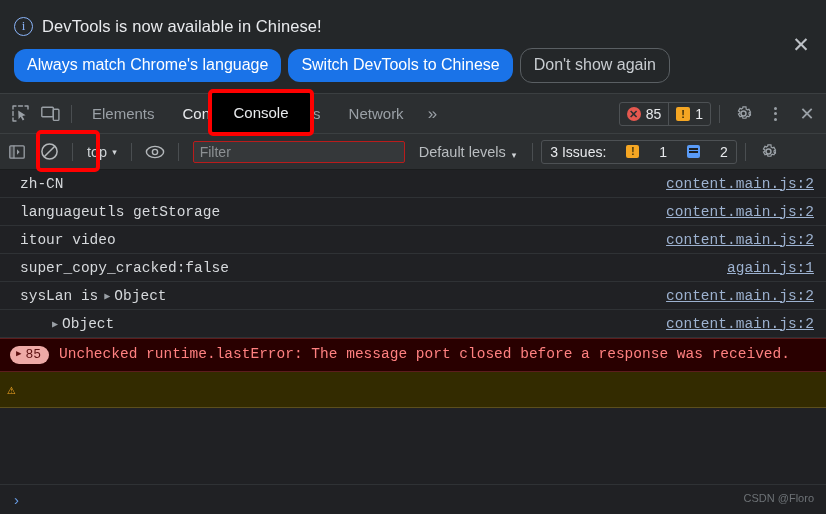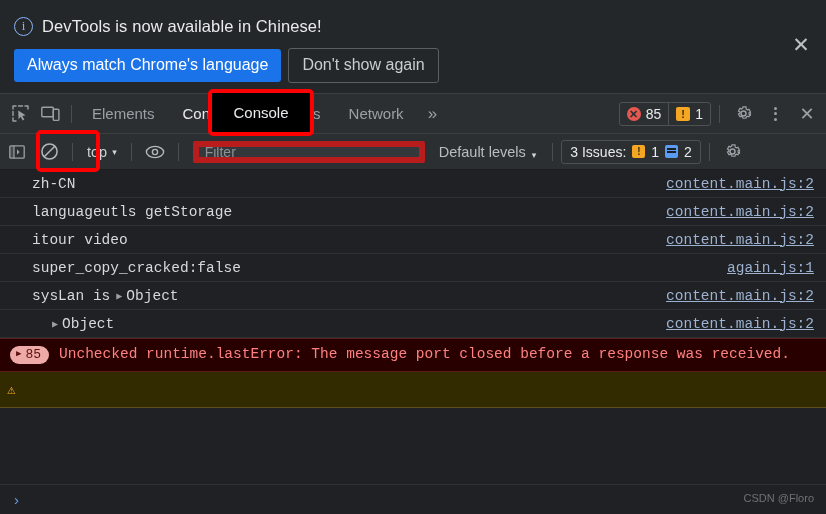--- a/index.html
+++ b/index.html
@@ -49,21 +49,21 @@
   .infobar-buttons {
     display: flex; align-items: center;
     gap: 7px;
     padding: 8px 0 0 14px;
   }
   .ib-btn {
     font-family: "Liberation Sans", sans-serif;
     font-size: 16px;
     padding: 7px 13px 8px;
     border: none;
-    border-radius: 3px;
+    border-radius: 12px;
     cursor: pointer;
     white-space: nowrap;
     line-height: 1.1;
   }
   .ib-btn.primary { background: #1a73e8; color: #ffffff; }
   .ib-btn.ghost {
     background: transparent;
     color: #c9cdd1;
     border: 1px solid #5a5f63;
   }
@@ -170,40 +170,40 @@
   }
   .ctx-select {
     display: flex; align-items: center; gap: 5px;
     color: #cfd3d6;
     font-size: 14.5px;
     padding: 0 6px;
     cursor: pointer;
   }
   .caret { font-size: 9px; color: #cfd3d6; }
   .filter-input {
-    width: 232px; height: 22px;
+    width: 212px; height: 22px;
     background: #35383a;
-    border: 6px solid #b91c1c;
+    border: 1px solid #b91c1c;
     border-radius: 2px;
     color: #e8eaed;
     font-size: 14px;
     font-family: "Liberation Sans", sans-serif;
     padding: 0 6px;
     margin: 0 4px 0 6px;
   }
   .filter-input::placeholder { color: #8d9194; }
   .levels {
     display: flex; align-items: flex-end; gap: 6px;
     color: #b9bdc0;
     font-size: 14.5px;
     padding: 0 8px;
     cursor: pointer;
   }
   .issues-box {
-    display: flex; align-items: center; gap: 6px;
+    display: flex; align-items: center; gap: 20px;
     border: 1px solid #4d5154;
     border-radius: 3px;
     height: 24px;
     padding: 0 8px;
     color: #e8eaed;
     font-size: 14px;
     cursor: pointer;
   }
   .issue-warn-sq {
     width: 13px; height: 13px; border-radius: 2px;
@@ -229,21 +229,21 @@
     flex: 1 1 auto;
     background: #202124;
     overflow: hidden;
     position: relative;
   }
   .log-row {
     position: relative;
     display: flex; align-items: center;
     height: 28px;
     border-bottom: 1px solid #2f3235;
-    padding-left: 32px; padding-right: 12px;
+    padding-left: 20px; padding-right: 12px;
     font-family: "Liberation Mono", monospace;
     font-size: 14.5px;
     color: #d6d9dc;
   }
   .log-text { white-space: pre; display: flex; align-items: center; gap: 4px; }
   .disclosure {
     color: #9aa0a6; font-size: 10px;
     display: inline-block;
     margin: 0 4px 0 6px;
   }
@@ -344,20 +344,21 @@
 
 <div id="app">
 
   <div class="infobar">
     <div class="infobar-msg">
       <div class="info-icon">i</div>
       <div class="infobar-text">DevTools is now available in Chinese!</div>
     </div>
     <div class="infobar-buttons">
       <button class="ib-btn primary">Always match Chrome's language</button>
+      <button class="ib-btn primary">Switch DevTools to Chinese</button>
       <button class="ib-btn ghost">Don't show again</button>
     </div>
     <div class="infobar-close">✕</div>
   </div>
 
   <div class="main-toolbar">
     <div class="tb-icon-btn">
       <svg width="17" height="17" viewBox="0 0 17 17">
         <path d="M1 1h3M6.5 1h4M13 1h3M1 1v3M1 6.5v4M1 13v3M16 1v3M1 16h3" stroke="#9aa0a6" stroke-width="1.4" fill="none" stroke-linecap="round"></path>
         <path d="M6.2 5.4l7.4 4.9-3.3.6 2 3.6-1.6.9-2-3.6-2.1 2.5z" fill="#9aa0a6"></path>

